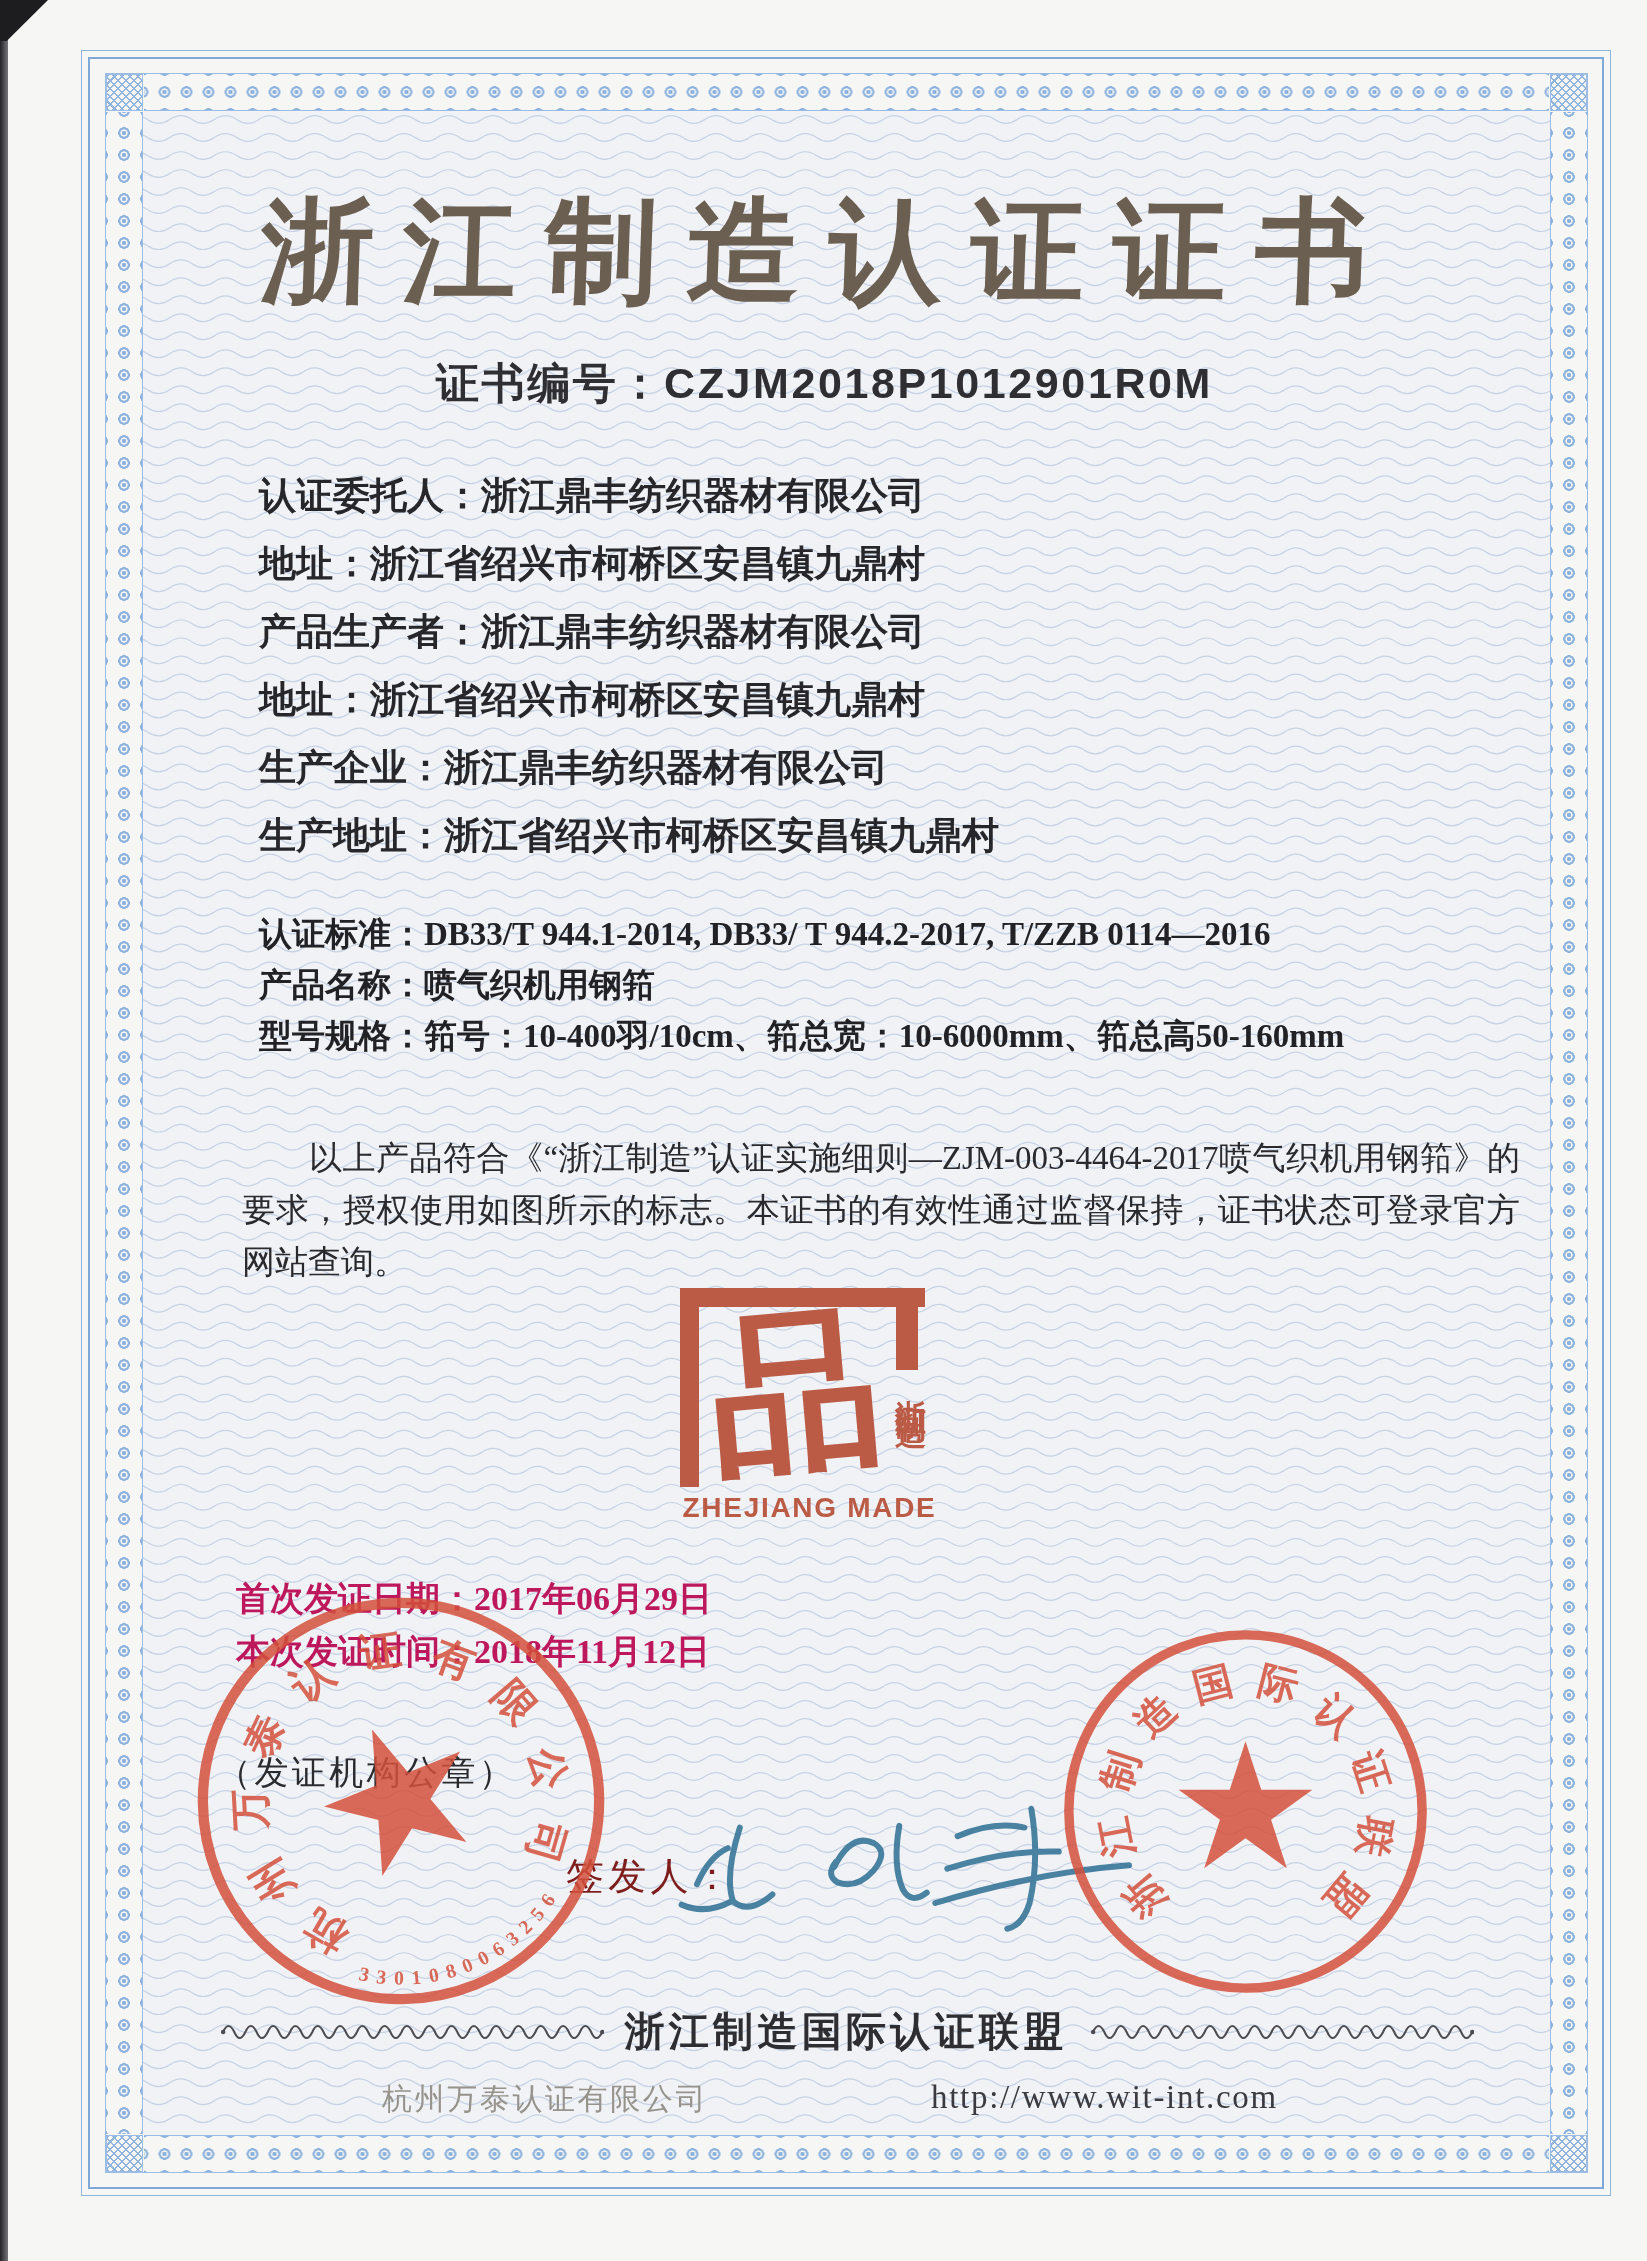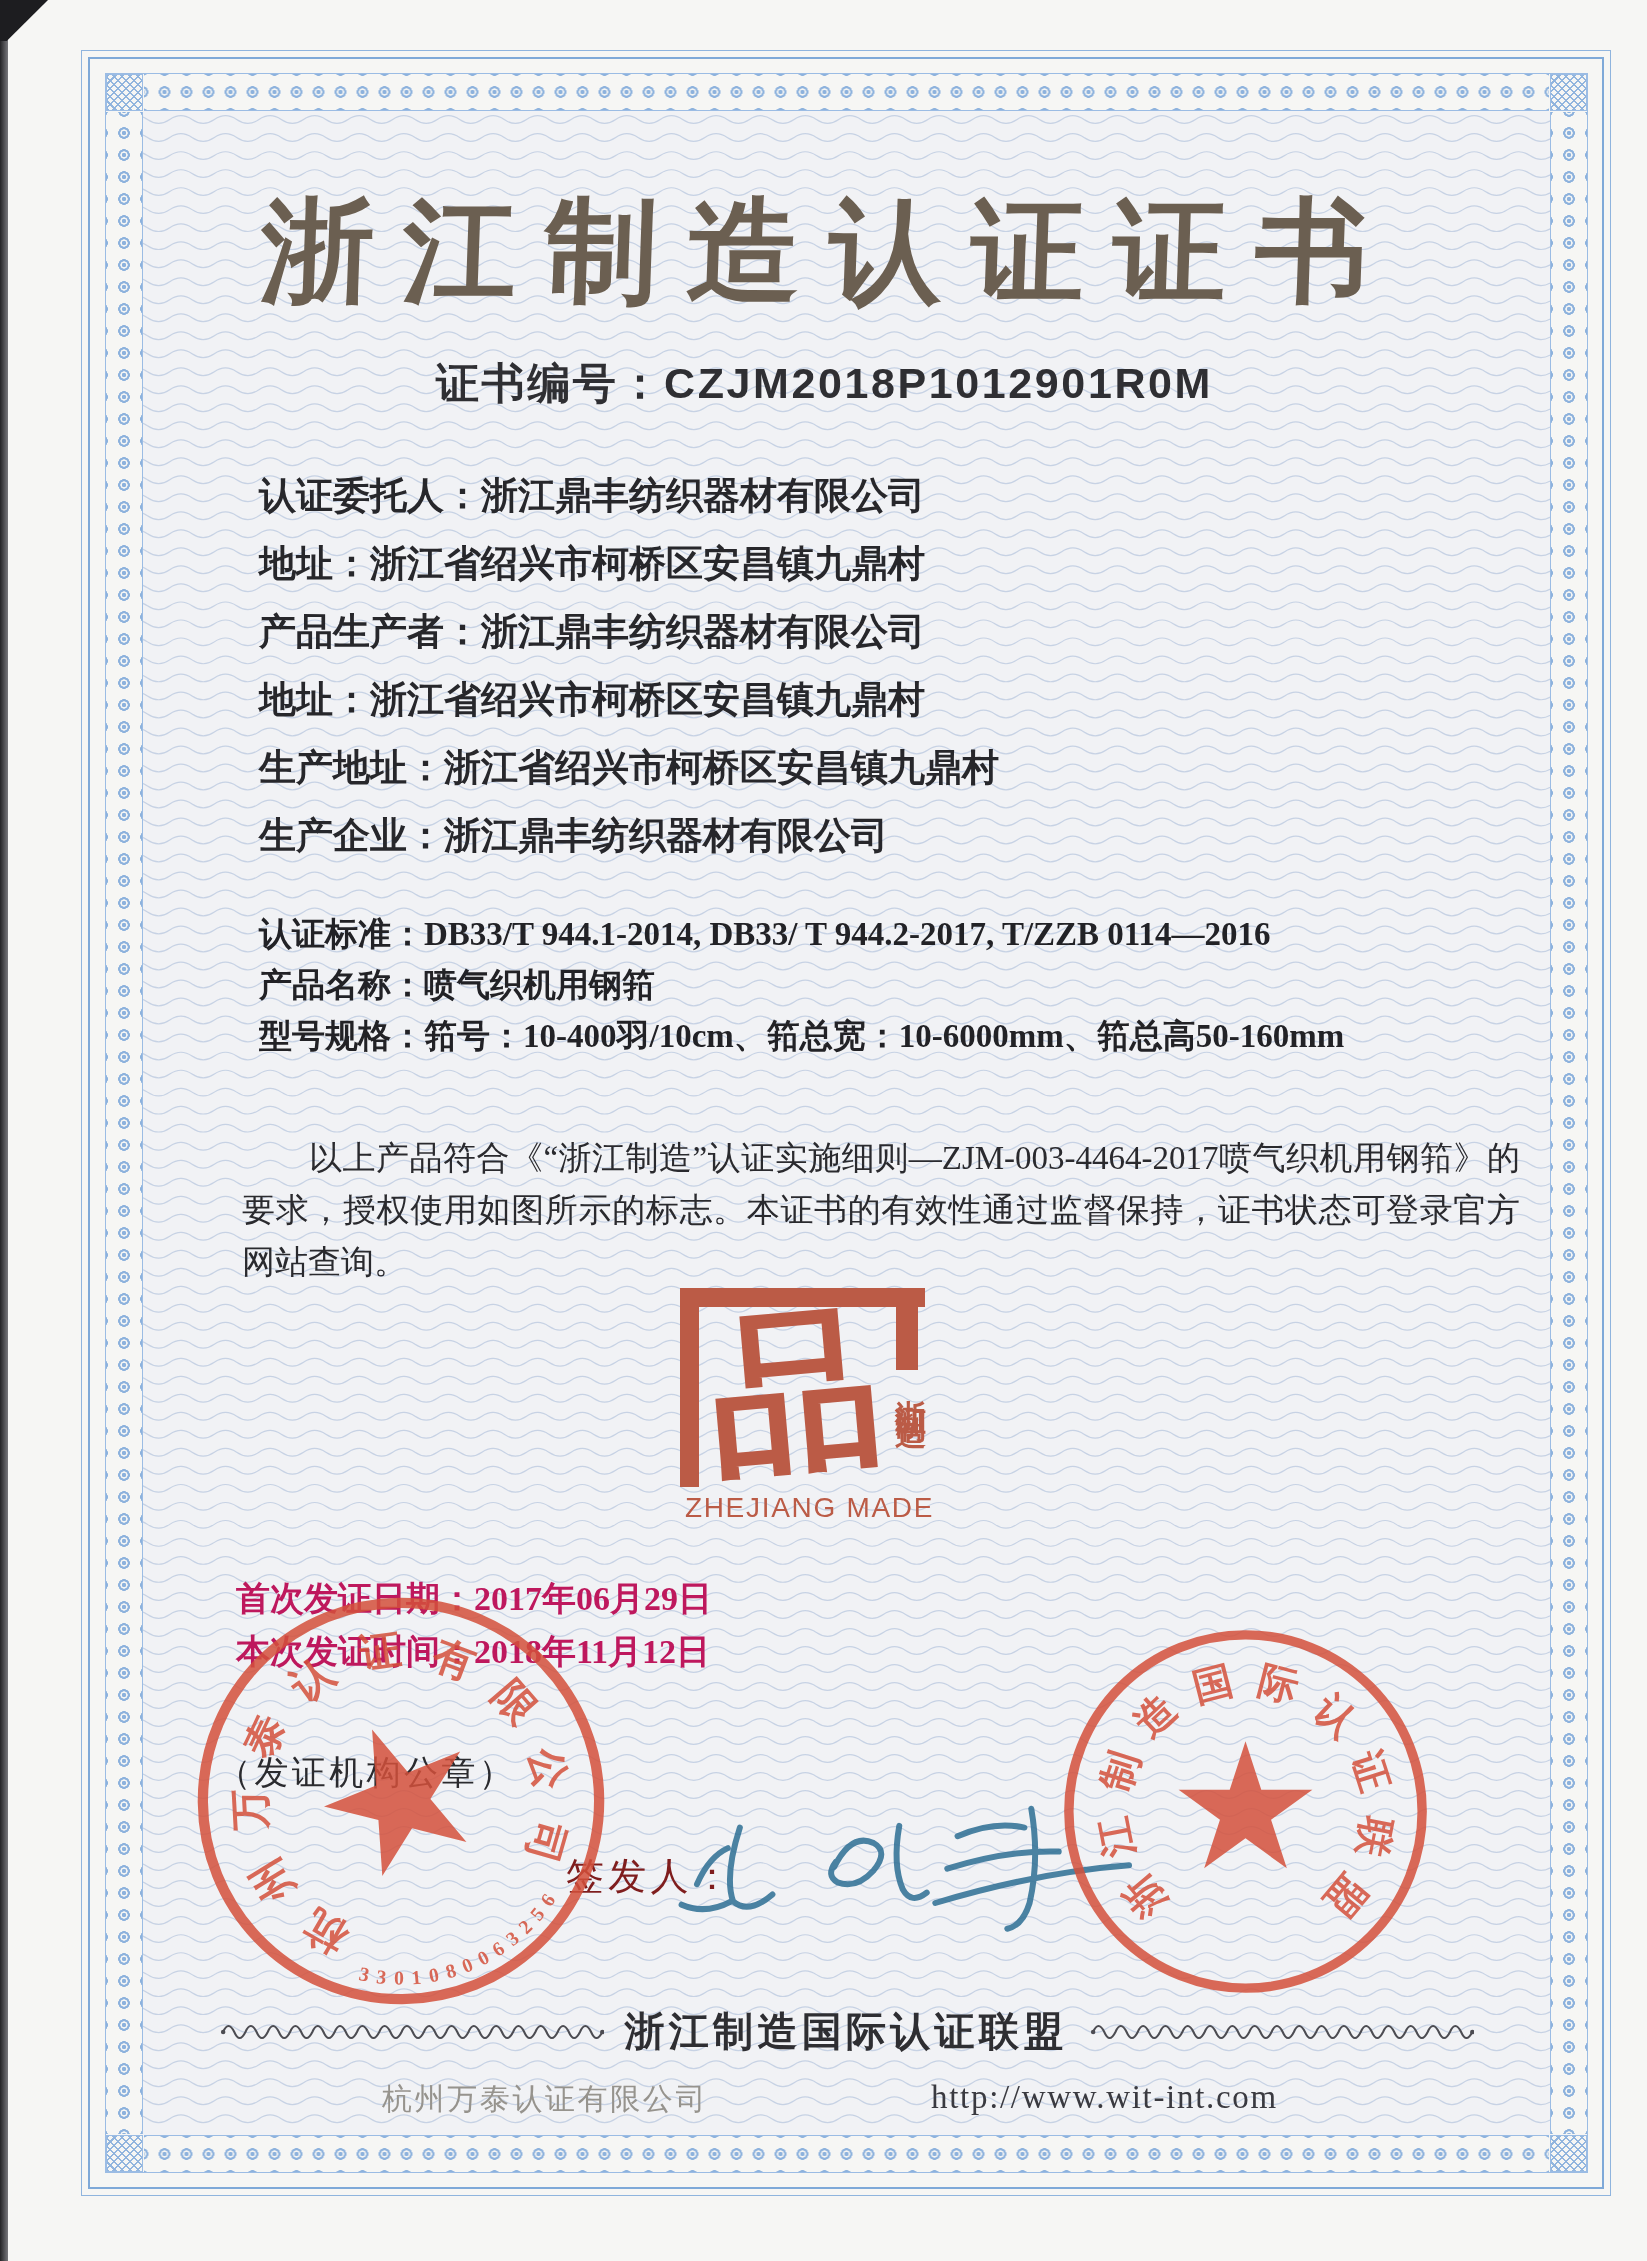--- a/index.html
+++ b/index.html
@@ -59,21 +59,21 @@
   .logo .bar{position:absolute;background:#bb5b46;}
   .lg-top{left:0;top:0;width:245px;height:19px;}
   .lg-left{left:0;top:0;width:19px;height:199px;}
   .lg-right{left:216px;top:0;width:22px;height:82px;}
   .lg-glyph{position:absolute;left:12px;top:3.4px;width:206px;height:204px;line-height:204px;
             text-align:center;font-size:172px;font-weight:bold;color:#bb5b46;transform:rotate(-5deg);}
   .lg-side{position:absolute;left:209px;top:87px;writing-mode:vertical-rl;font-size:31px;
            font-weight:bold;color:#bb5b46;letter-spacing:6px;
            font-family:"Liberation Sans","DejaVu Sans",sans-serif;}
   .lg-caption{position:absolute;left:0;top:204px;width:259px;text-align:center;font-size:28px;
-              font-weight:normal;color:#bb5b46;letter-spacing:1.7px;
+              font-weight:bold;color:#bb5b46;letter-spacing:1.7px;
               font-family:"Liberation Sans","DejaVu Sans",sans-serif;}
 
   
   .seal{position:absolute;z-index:5;}
   .seal svg{mix-blend-mode:multiply;opacity:.85;}
   .seal-left{left:196px;top:1596px;width:410px;height:410px;transform:rotate(-22deg);}
   .seal-right{left:1062px;top:1628px;width:367px;height:367px;}
   .signature{position:absolute;left:652px;top:1783px;width:498px;height:150px;z-index:4;}
 
   
@@ -223,22 +223,22 @@
   <h1 class="title">浙江制造认证证书</h1>
   <div class="certno">
     <span>证书编号：</span><span>CZJM2018P1012901R0M</span>
   </div>
 
   <ul class="fields parties">
     <li><span>认证委托人：</span><span>浙江鼎丰纺织器材有限公司</span></li>
     <li><span>地址：</span><span>浙江省绍兴市柯桥区安昌镇九鼎村</span></li>
     <li><span>产品生产者：</span><span>浙江鼎丰纺织器材有限公司</span></li>
     <li><span>地址：</span><span>浙江省绍兴市柯桥区安昌镇九鼎村</span></li>
+    <li><span>生产企业：</span><span>浙江鼎丰纺织器材有限公司</span></li>
     <li><span>生产地址：</span><span>浙江省绍兴市柯桥区安昌镇九鼎村</span></li>
-    <li><span>生产企业：</span><span>浙江鼎丰纺织器材有限公司</span></li>
   </ul>
 
   <ul class="fields specs">
     <li><span>认证标准：</span><span>DB33/T 944.1-2014, DB33/ T 944.2-2017, T/ZZB 0114—2016</span></li>
     <li><span>产品名称：</span><span>喷气织机用钢筘</span></li>
     <li><span>型号规格：</span><span>筘号：10-400羽/10cm、筘总宽：10-6000mm、筘总高50-160mm</span></li>
   </ul>
 
   <p class="statement">以上产品符合《“浙江制造”认证实施细则—ZJM-003-4464-2017喷气织机用钢筘》的要求，授权使用如图所示的标志。本证书的有效性通过监督保持，证书状态可登录官方网站查询。</p>
 

